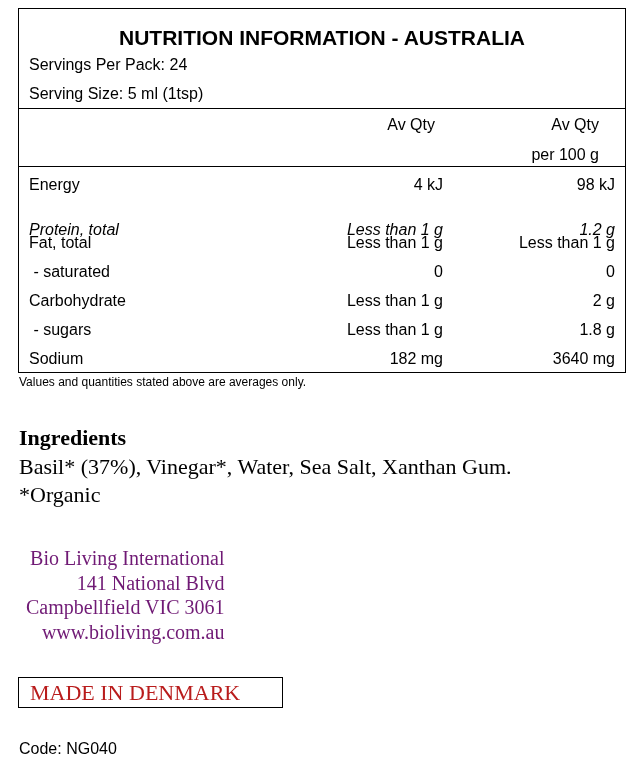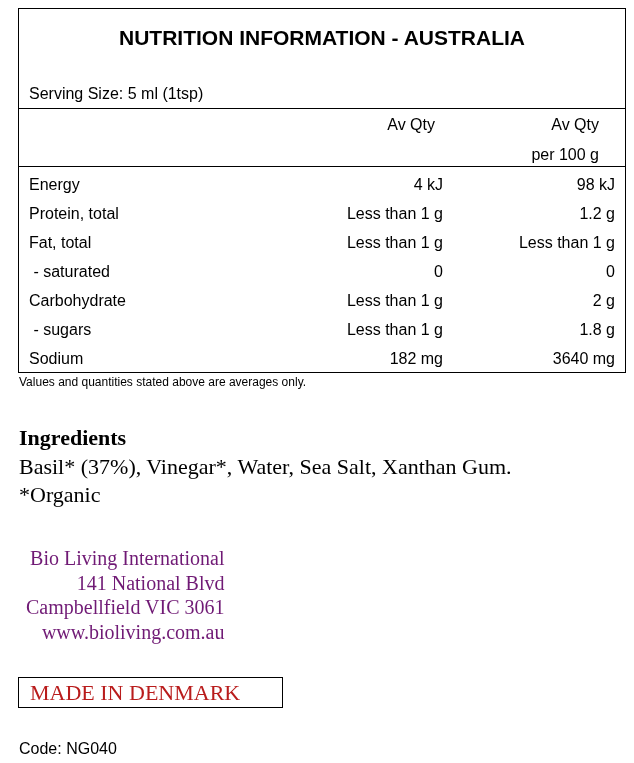--- a/index.html
+++ b/index.html
@@ -37,34 +37,35 @@
       border: 1px solid #000; font-size: 22px; line-height: 30px; text-indent: 11px;
       box-sizing: content-box; color: #b91c1c;
     }
     .code { position: absolute; left: 19px; top: 740px; font-size: 16px; }
   </style>
 </head>
 <body>
 
 <div class="nip sans">
   <div class="title">NUTRITION INFORMATION - AUSTRALIA</div>
+  <div class="line" style="top:47px;">Servings Per Pack: 24</div>
   <div class="line" style="top:76px;">Serving Size: 5 ml (1tsp)</div>
   <div class="divider" style="top:99px;"></div>
 
   <div class="hdr" style="left:296px; top:107px;">Av Qty</div>
   <div class="hdr" style="left:460px; top:107px;">Av Qty</div>
   <div class="hdr" style="left:460px; top:137px;">per 100 g</div>
   <div class="divider" style="top:157px;"></div>
 
   <div class="row" style="top:167px;">
     <span class="name">Energy</span>
     <span class="v1">4 kJ</span>
     <span class="v2">98 kJ</span>
   </div>
-  <div class="row" style="top:196px;">
+  <div class="row" style="top:212px;font-style:italic;">
     <span class="name">Protein, total</span>
     <span class="v1">Less than 1 g</span>
     <span class="v2">1.2 g</span>
   </div>
   <div class="row" style="top:225px;">
     <span class="name">Fat, total</span>
     <span class="v1">Less than 1 g</span>
     <span class="v2">Less than 1 g</span>
   </div>
   <div class="row" style="top:254px;">

